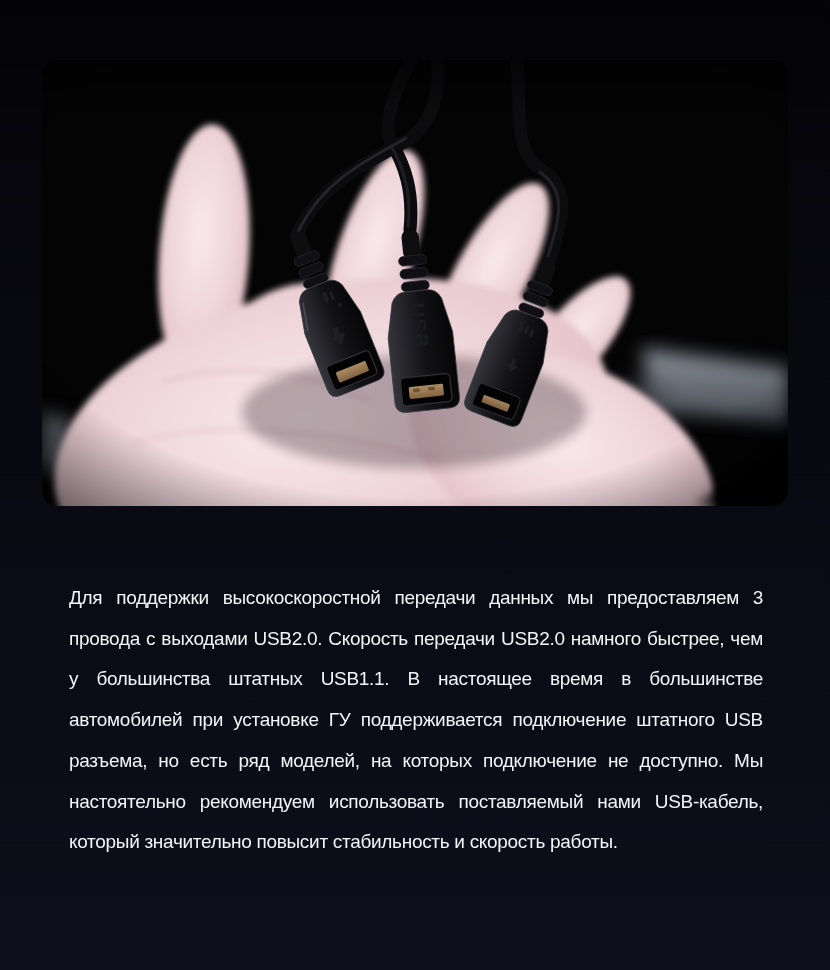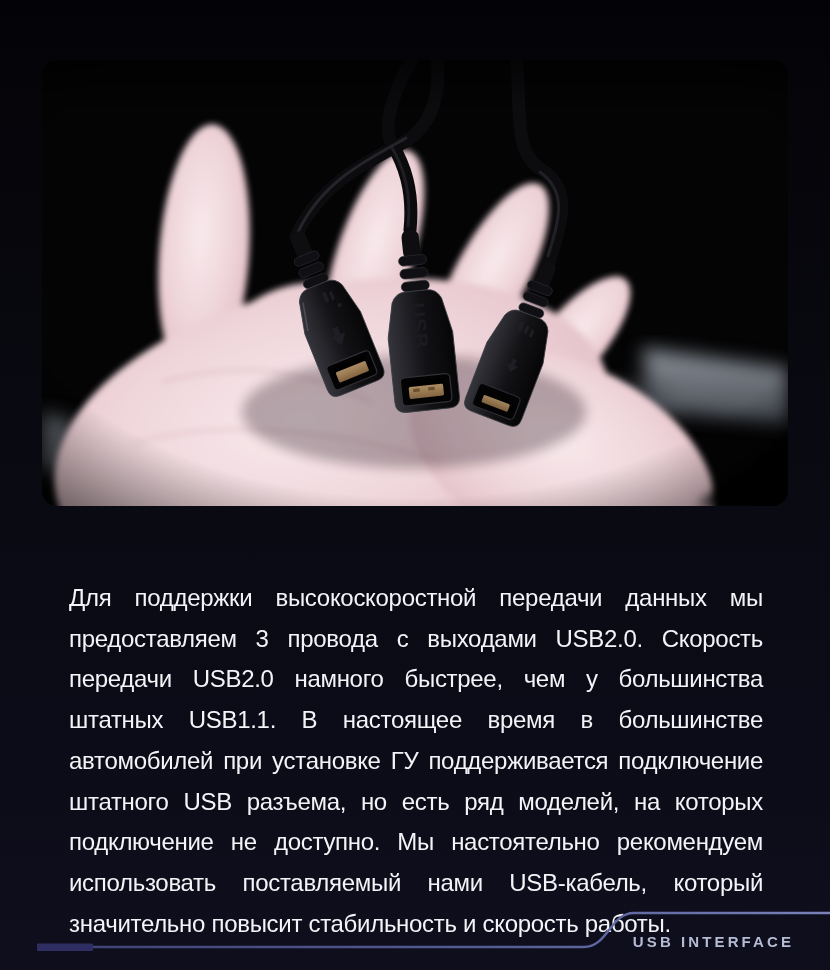--- a/index.html
+++ b/index.html
@@ -8,21 +8,21 @@
     background:linear-gradient(180deg,#030307 0%,#08080f 35%,#0b0b16 65%,#0e0e1d 100%);
     font-family:"Liberation Sans", sans-serif;
   }
   .photo {
     position:absolute; left:42px; top:60px; width:746px; height:446px;
     margin:0; border-radius:16px; overflow:hidden; background:#040405;
   }
   .photo svg { display:block; width:100%; height:100%; }
   .desc {
     position:absolute; left:69px; top:578px; width:694px; margin:0;
-    color:#f3f4f8; font-size:24px; line-height:40.7px; letter-spacing:-0.3px;
+    color:#f3f4f8; font-size:19px; line-height:40.7px; letter-spacing:-0.3px;
     text-align:justify; hyphens:none;
   }
   .footer-decor { position:absolute; left:0; top:900px; width:830px; height:70px; }
   .footer-decor svg { position:absolute; left:0; top:0; }
   .footer-label {
     position:absolute; right:36px; top:33px; white-space:nowrap;
     font-size:15px; font-weight:600; letter-spacing:3.1px; color:#b6bbd6;
   }
 </style>
 </head>
@@ -159,28 +159,14 @@
 
       <path d="M 655 446 L 746 376 L 746 446 Z" fill="#020203" filter="url(#blur6)"></path>
 
       <rect x="0" y="0" width="746" height="446" fill="url(#vign)"></rect>
       <rect x="0" y="0" width="746" height="46" fill="url(#topFade)"></rect>
     </svg>
   </figure>
 
   <p class="desc">Для поддержки высокоскоростной передачи данных мы предоставляем 3 провода с выходами USB2.0. Скорость передачи USB2.0 намного быстрее, чем у большинства штатных USB1.1. В настоящее время в большинстве автомобилей при установке ГУ поддерживается подключение штатного USB разъема, но есть ряд моделей, на которых подключение не доступно. Мы настоятельно рекомендуем использовать поставляемый нами USB-кабель, который значительно повысит стабильность и скорость работы.</p>
 
-  <div class="footer-decor">
-    <svg width="830" height="70" viewBox="0 0 830 70">
-      <defs>
-        <linearGradient id="lineGrad" x1="0" y1="0" x2="1" y2="0">
-          <stop offset="0%" stop-color="#3f3f74"></stop>
-          <stop offset="60%" stop-color="#565d96"></stop>
-          <stop offset="100%" stop-color="#7a82ba"></stop>
-        </linearGradient>
-      </defs>
-      <path d="M 37 47 H 584 C 608 47 610 13 634 13 H 830" fill="none" stroke="url(#lineGrad)" stroke-width="2.4"></path>
-      <rect x="37" y="43.5" width="56" height="7.5" rx="1" fill="#2e2e62"></rect>
-    </svg>
-    <span class="footer-label">USB INTERFACE</span>
-  </div>
 
 </div>
 
 </body></html>

